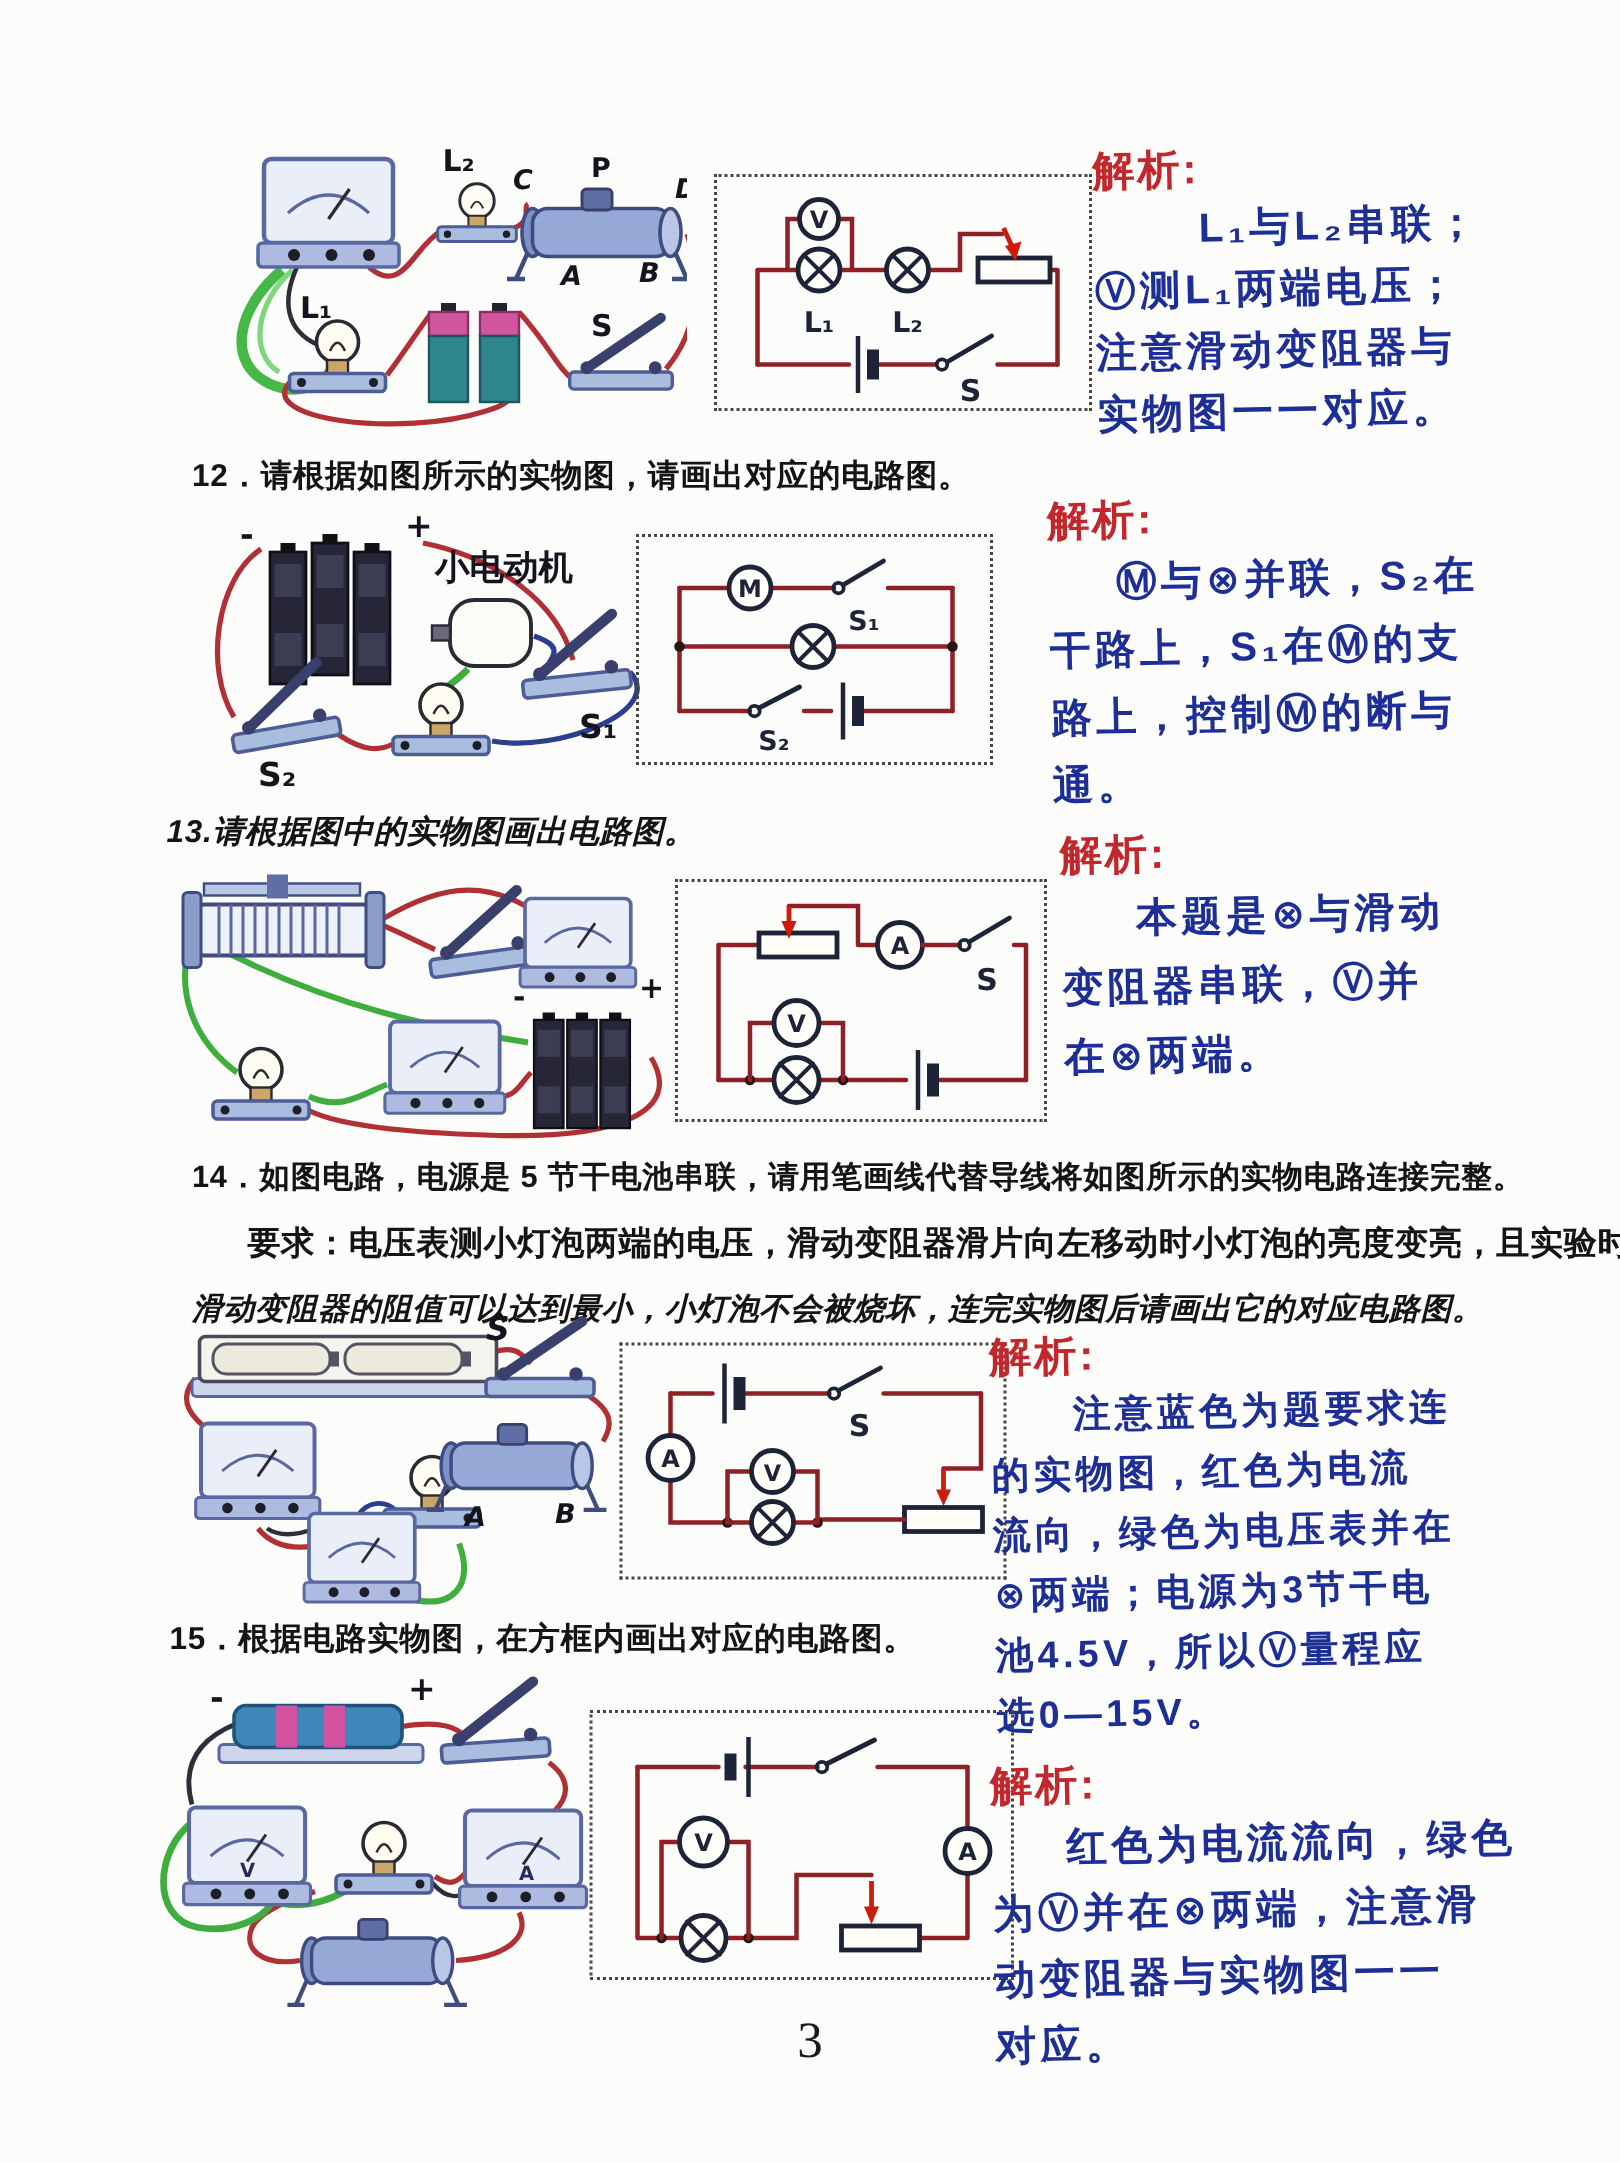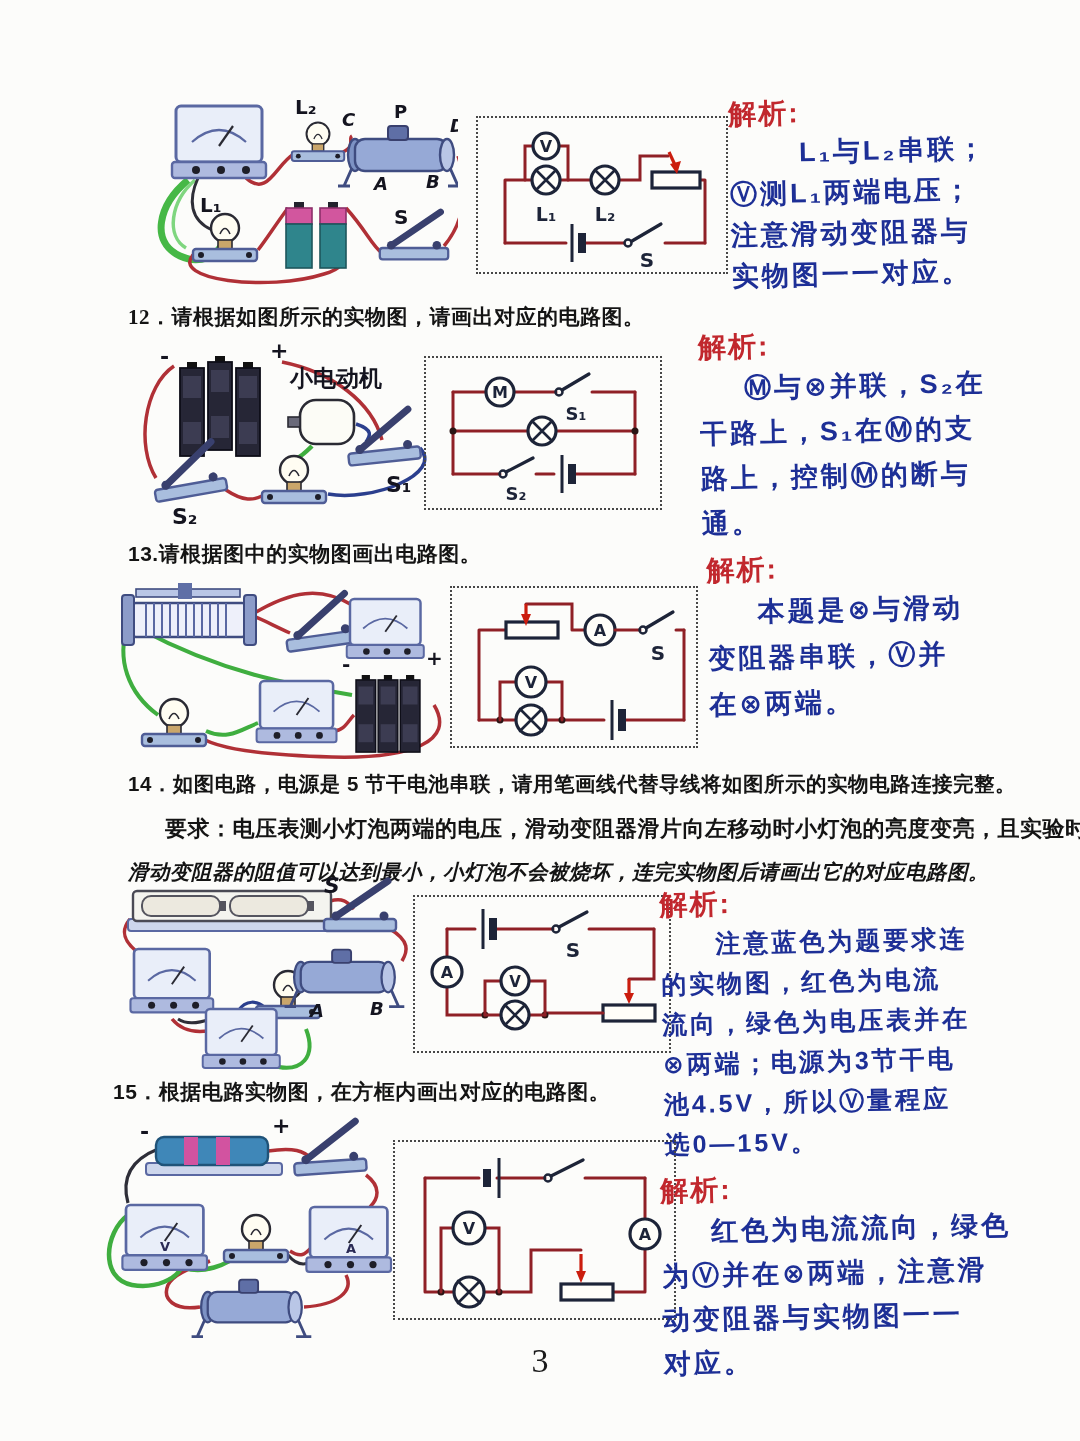--- a/index.html
+++ b/index.html
@@ -129,21 +129,21 @@
 </div>
 
 <div class="abs analysis" style="left:730px; top:92px; width:348px;">
   <div class="h-title">解析:</div>
   <div class="h-line" style="margin-left:70px; line-height:41px;">L₁与L₂串联；</div>
   <div class="h-line" style="line-height:41px;">Ⓥ测L₁两端电压；</div>
   <div class="h-line" style="line-height:41px;">注意滑动变阻器与</div>
   <div class="h-line" style="line-height:41px;">实物图一一对应。</div>
 </div>
 
-<div class="abs q" style="left:128px; top:303px;font-family:Liberation Serif, serif;">12．请根据如图所示的实物图，请画出对应的电路图。</div>
+<div class="abs q" style="left:128px; top:303px;">12．请根据如图所示的实物图，请画出对应的电路图。</div>
 
 <div class="abs" style="left:132px; top:342px; width:370px; height:195px;">
 <svg width="370" height="195" viewBox="0 0 370 195">
   <path d="M42,24 C12,44 4,104 24,136" stroke="#b03036" stroke-width="3.5" fill="none"></path>
   <path d="M150,20 C200,30 240,60 250,98" stroke="#b03036" stroke-width="3.5" fill="none"></path>
   <path d="M94,148 C112,160 122,158 130,154" stroke="#b03036" stroke-width="3.5" fill="none"></path>
   <path d="M180,104 C172,112 166,116 164,116" stroke="#3fae3f" stroke-width="4.5" fill="none"></path>
   <path d="M224,82 C242,88 238,94 234,100" stroke="#2b3f8e" stroke-width="3.5" fill="none"></path>
   <path d="M288,106 C312,132 240,160 196,152" stroke="#2b3f8e" stroke-width="3.5" fill="none"></path>
   <use href="#sym-celld" xlink:href="#sym-celld" transform="translate(48,20)"></use>
@@ -188,21 +188,21 @@
 </div>
 
 <div class="abs analysis" style="left:700px; top:325px; width:380px;">
   <div class="h-title">解析:</div>
   <div class="h-line" style="margin-left:45px; line-height:45px;">Ⓜ与⊗并联，S₂在</div>
   <div class="h-line" style="line-height:45px;">干路上，S₁在Ⓜ的支</div>
   <div class="h-line" style="line-height:45px;">路上，控制Ⓜ的断与</div>
   <div class="h-line" style="line-height:45px;">通。</div>
 </div>
 
-<div class="abs q" style="left:128px; top:540px;">13.请根据图中的实物图画出电路图。</div>
+<div class="abs q" style="left:111px; top:540px;font-style:italic;">13.请根据图中的实物图画出电路图。</div>
 
 <div class="abs" style="left:112px; top:573px; width:330px; height:190px;">
 <svg width="330" height="190" viewBox="0 0 330 190">
   <path d="M136,44 C180,16 210,14 240,32" stroke="#b03036" stroke-width="3.5" fill="none"></path>
   <path d="M178,60 C160,52 150,46 138,42" stroke="#b03036" stroke-width="3.5" fill="none"></path>
   <path d="M16,52 C4,86 16,120 46,142" stroke="#3fae3f" stroke-width="4" fill="none"></path>
   <path d="M94,158 C116,168 130,156 146,150" stroke="#3fae3f" stroke-width="4" fill="none"></path>
   <path d="M28,56 C110,100 180,112 240,122" stroke="#3fae3f" stroke-width="4" fill="none"></path>
   <path d="M322,132 C344,168 300,186 220,184 C150,182 100,176 86,162" stroke="#b03036" stroke-width="3.5" fill="none"></path>
   <path d="M222,158 C232,158 236,148 242,142" stroke="#b03036" stroke-width="3.5" fill="none"></path>

